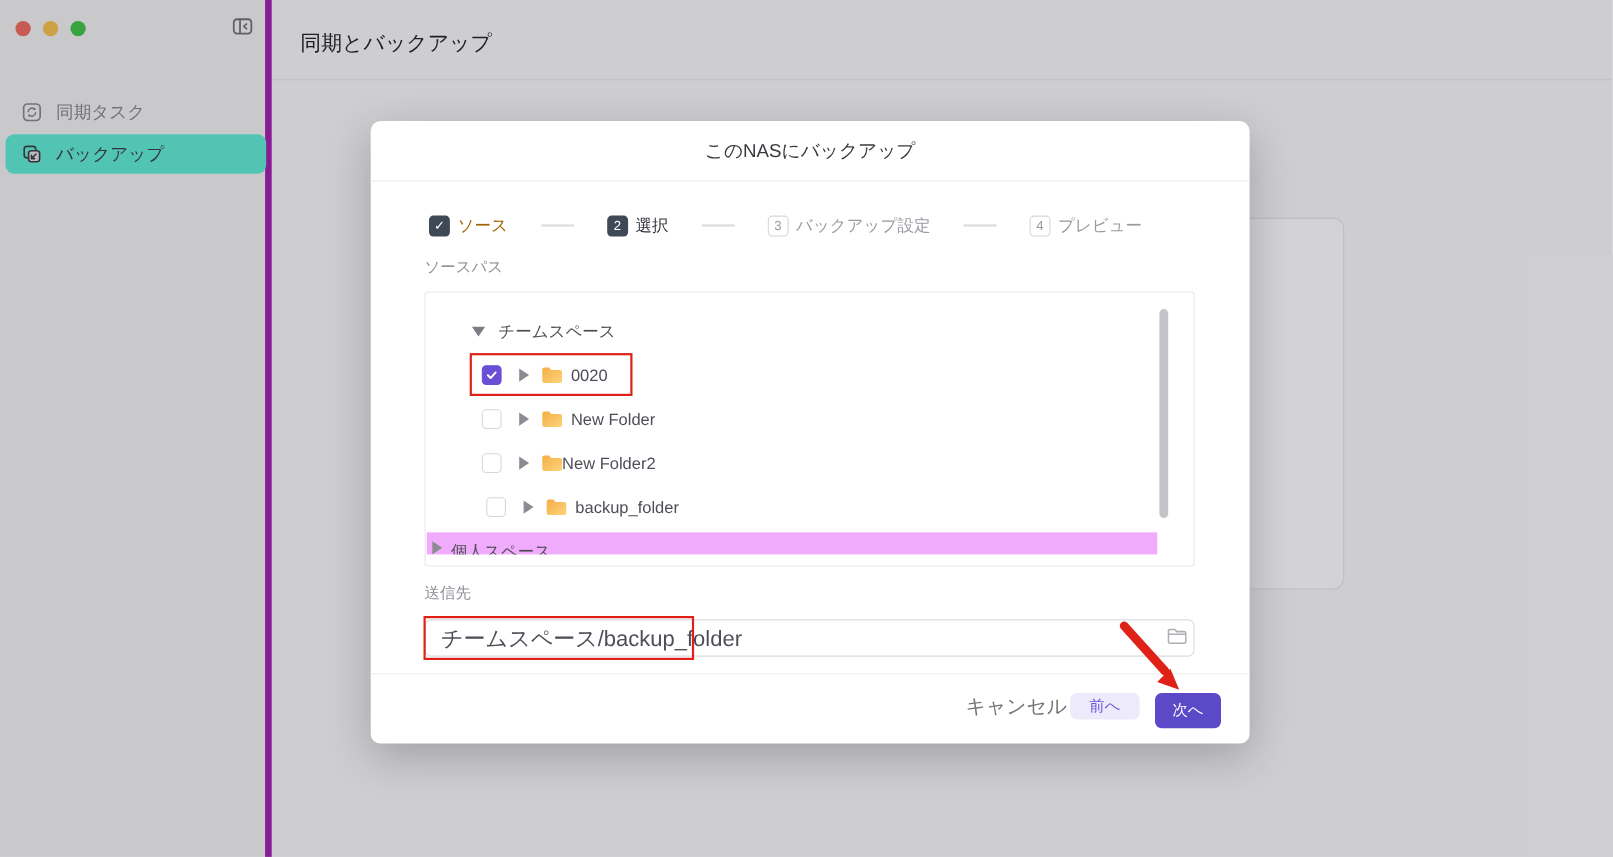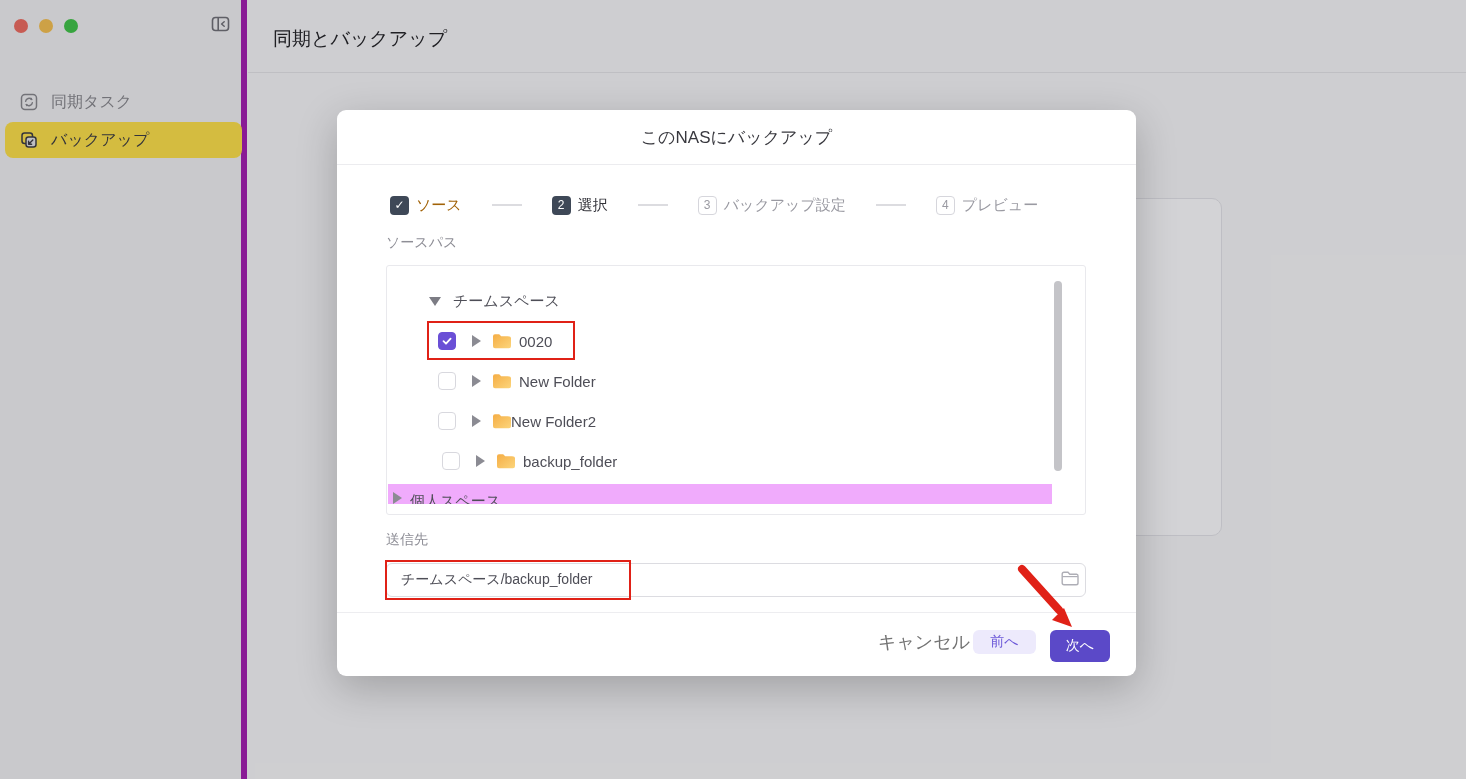--- a/index.html
+++ b/index.html
@@ -16,21 +16,21 @@
   }
   .traffic-lights { position:absolute; left:14px; top:19px; display:flex; gap:11px; }
   .tl { width:14px; height:14px; border-radius:50%; }
   .tl.red { background:#ed6a5f; } .tl.yellow { background:#f4bf4f; } .tl.green { background:#3ec346; }
   .sidebar-toggle { position:absolute; left:211px; top:15px; width:19px; height:19px; cursor:pointer; }
   .nav { position:absolute; left:0; top:82px; width:247px; }
   .nav-item {
     display:flex; align-items:center; gap:13px; height:36px; margin:2px 5px;
     padding-left:15px; border-radius:8px; font-size:16px; color:#86868c; cursor:pointer;
   }
-  .nav-item.selected { background:#fde047; color:#3a3a40; }
+  .nav-item.selected { background:#5eead4; color:#3a3a40; }
 
   .header {
     position:absolute; left:248px; top:0; width:1218px; height:73px;
     border-bottom:1px solid #e3e3e7; z-index:1;
   }
   .page-title { position:absolute; left:25px; top:26px; font-size:19px; color:#212125; }
 
   
   .bg-card {
     position:absolute; left:560px; top:198px; width:662px; height:338px;
@@ -86,21 +86,21 @@
   .cbx { width:18px; height:18px; border-radius:4px; border:1.5px solid #d8d8de; background:#fff; }
   .cbx.checked { background:#6a4fd6; border-color:#6a4fd6; display:flex; align-items:center; justify-content:center; }
   .tree-text { font-size:15px; color:#4e4e57; white-space:nowrap; }
   .partial-row { position:absolute; left:1px; top:218px; width:664px; height:20px; background:#f0abfc; overflow:hidden;font-family:Liberation Serif, serif; }
   .scroll-thumb { position:absolute; left:667px; top:15px; width:8px; height:190px; border-radius:4px; background:#c4c4c8; }
 
   
   .dst-input {
     position:absolute; left:49px; top:453px; width:700px; height:34px;
     border:1px solid #dcdce1; border-radius:6px; background:#fff;
-    font-family:inherit; font-size:14px; color:#4e4e57; padding:0 40px 0 14px; outline:none;
+    font-family:inherit; font-size:20px; color:#4e4e57; padding:0 40px 0 14px; outline:none;
   }
   .dst-folder-icon { position:absolute; left:724px; top:461px; width:18px; height:18px; cursor:pointer; }
 
   
   .modal-footer { position:absolute; left:0; top:502px; width:100%; height:64px; border-top:1px solid #ededf0; }
   .btn-cancel { position:absolute; left:541px; top:17px; background:none; border:none; font-family:inherit;
     font-size:18px; color:#737373; cursor:pointer; }
   .btn-prev { position:absolute; left:636px; top:17px; width:63px; height:24px; border:none; border-radius:6px;
     font-family:inherit; font-size:14px; background:#edeafc; color:#6b57d8; cursor:pointer; }
   .btn-next { position:absolute; left:713px; top:17px; width:60px; height:32px; border:none; border-radius:6px;

